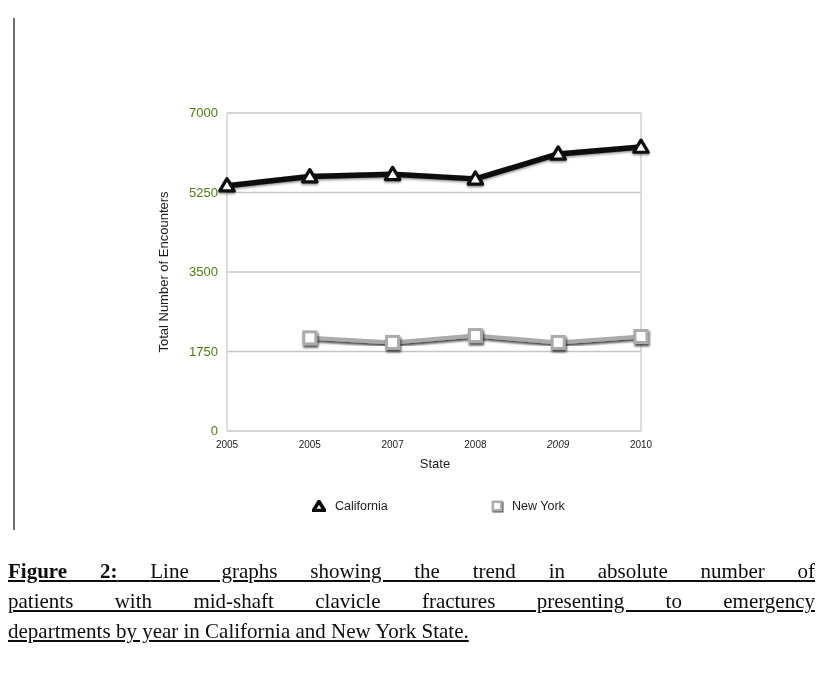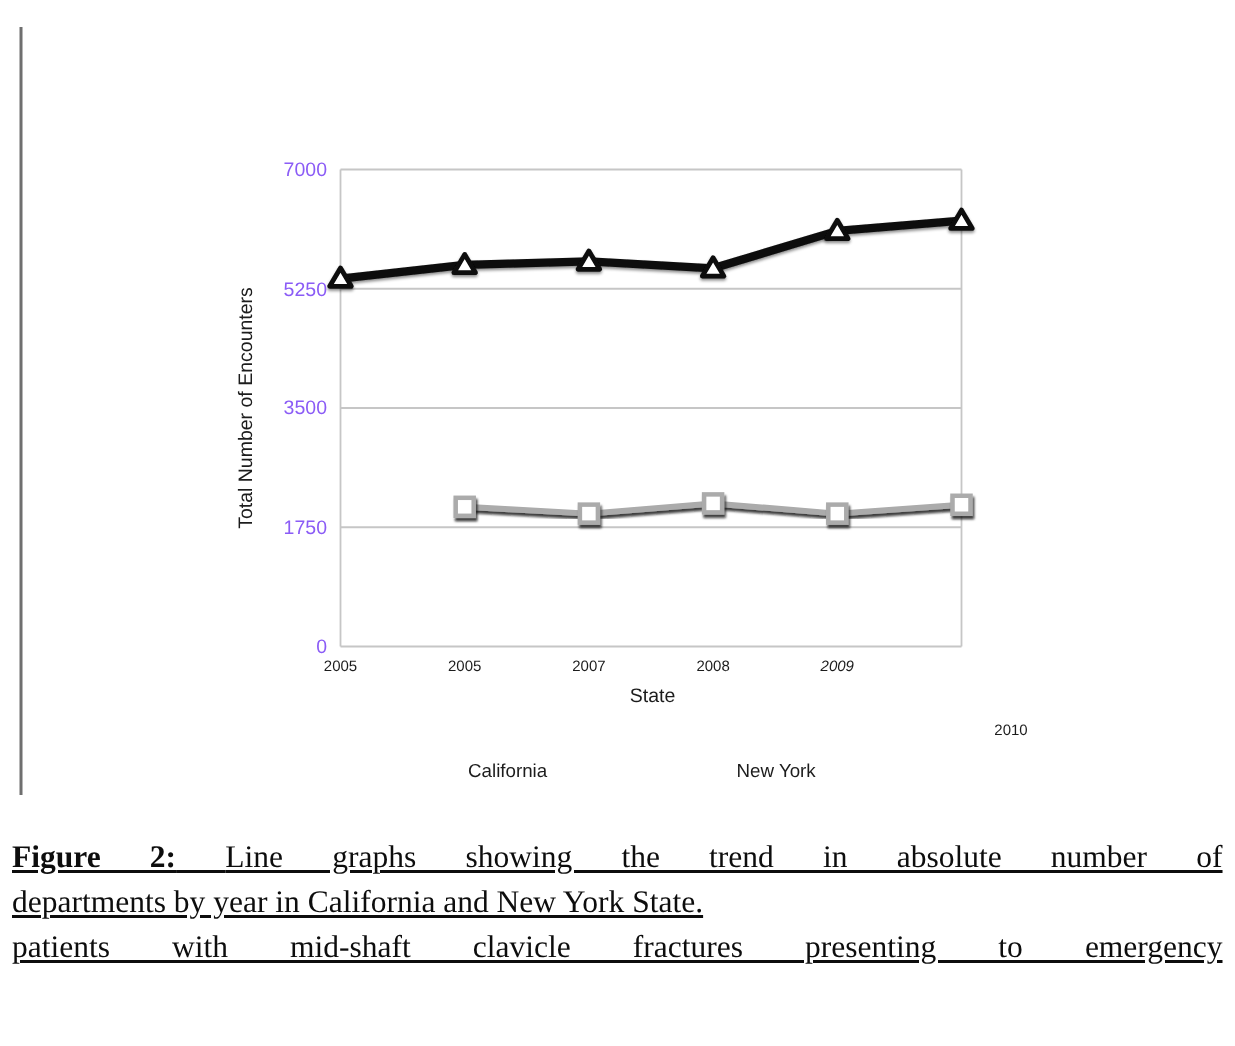--- a/index.html
+++ b/index.html
@@ -5,32 +5,32 @@
   * { margin:0; padding:0; box-sizing:border-box; }
   html,body { width:823px; height:697px; background:#ffffff; overflow:hidden; }
   body { position:relative; font-family:"Liberation Sans", sans-serif; }
 
   .left-rule { position:absolute; left:13px; top:18px; width:2px; height:512px; background:#6f6f6f; }
 
   #chart-area { position:absolute; left:0; top:0; width:823px; height:545px; }
   #plot-svg { position:absolute; left:0; top:0; }
 
   .ytick { position:absolute; left:148px; width:70px; height:18px; line-height:18px;
-           text-align:right; font-size:13px; color:#8b5cf6; }
+           text-align:right; font-size:13px; color:#4d7c0f; }
   .xtick { position:absolute; width:66px; height:18px; line-height:18px; top:436px;
            text-align:center; font-size:10px; color:#1c1c1c; }
 
   .y-title { position:absolute; left:5px; top:263px; width:320px; height:18px;
              text-align:center; font-size:13px; color:#1c1c1c;
              transform:rotate(-90deg); transform-origin:center center; }
   .x-title { position:absolute; left:385px; top:456px; width:100px; text-align:center;
              font-size:13px; color:#1c1c1c; }
 
   .legend-item { position:absolute; display:flex; align-items:center; gap:9px;
-                 font-size:12.5px; color:#1c1c1c; height:16px;flex-direction:column; }
+                 font-size:12.5px; color:#1c1c1c; height:16px; }
   .legend-ca { left:312px; top:498px; }
   .legend-ny { left:491px; top:498px; }
   .legend-marker { display:block; }
   .ny-marker-svg { filter:drop-shadow(1px 1.5px 0.5px rgba(20,20,20,0.75)); }
 
   .caption { position:absolute; left:8px; top:556px; width:807px;
              font-family:"Liberation Serif", serif; font-size:21px; line-height:30px;
              color:#0d0d0d;text-decoration:underline; }
   .cap-line { text-align:justify; text-align-last:justify; }
   .cap-line.last { text-align:left; text-align-last:left; }
@@ -92,20 +92,20 @@
 <div class="ytick" style="top: 422px;">0</div>
     <div class="ytick" style="top: 342.5px;">1750</div>
     <div class="ytick" style="top: 263px;">3500</div>
     <div class="ytick" style="top: 183.5px;">5250</div>
     <div class="ytick" style="top: 104px;">7000</div>
     <div class="xtick" style="left: 194px;">2005</div>
     <div class="xtick" style="left: 276.8px;">2005</div>
     <div class="xtick" style="left: 359.6px;">2007</div>
     <div class="xtick" style="left: 442.4px;">2008</div>
     <div class="xtick" style="left: 525.2px; font-style: italic;">2009</div>
-    <div class="xtick" style="left: 641px; margin-top: 43px;">2010</div>
+    <div class="xtick" style="left: 608px;">2010</div>
   </div>
 
 <div class="caption">
   <div class="cap-line"><span class="cap-bold">Figure 2:</span> <span>Line graphs showing the trend in absolute number of</span></div>
+  <div class="cap-line">patients with mid-shaft clavicle fractures presenting to emergency</div>
   <div class="cap-line last">departments by year in California and New York State.</div>
-  <div class="cap-line">patients with mid-shaft clavicle fractures presenting to emergency</div>
 </div>
 
 </body></html>

